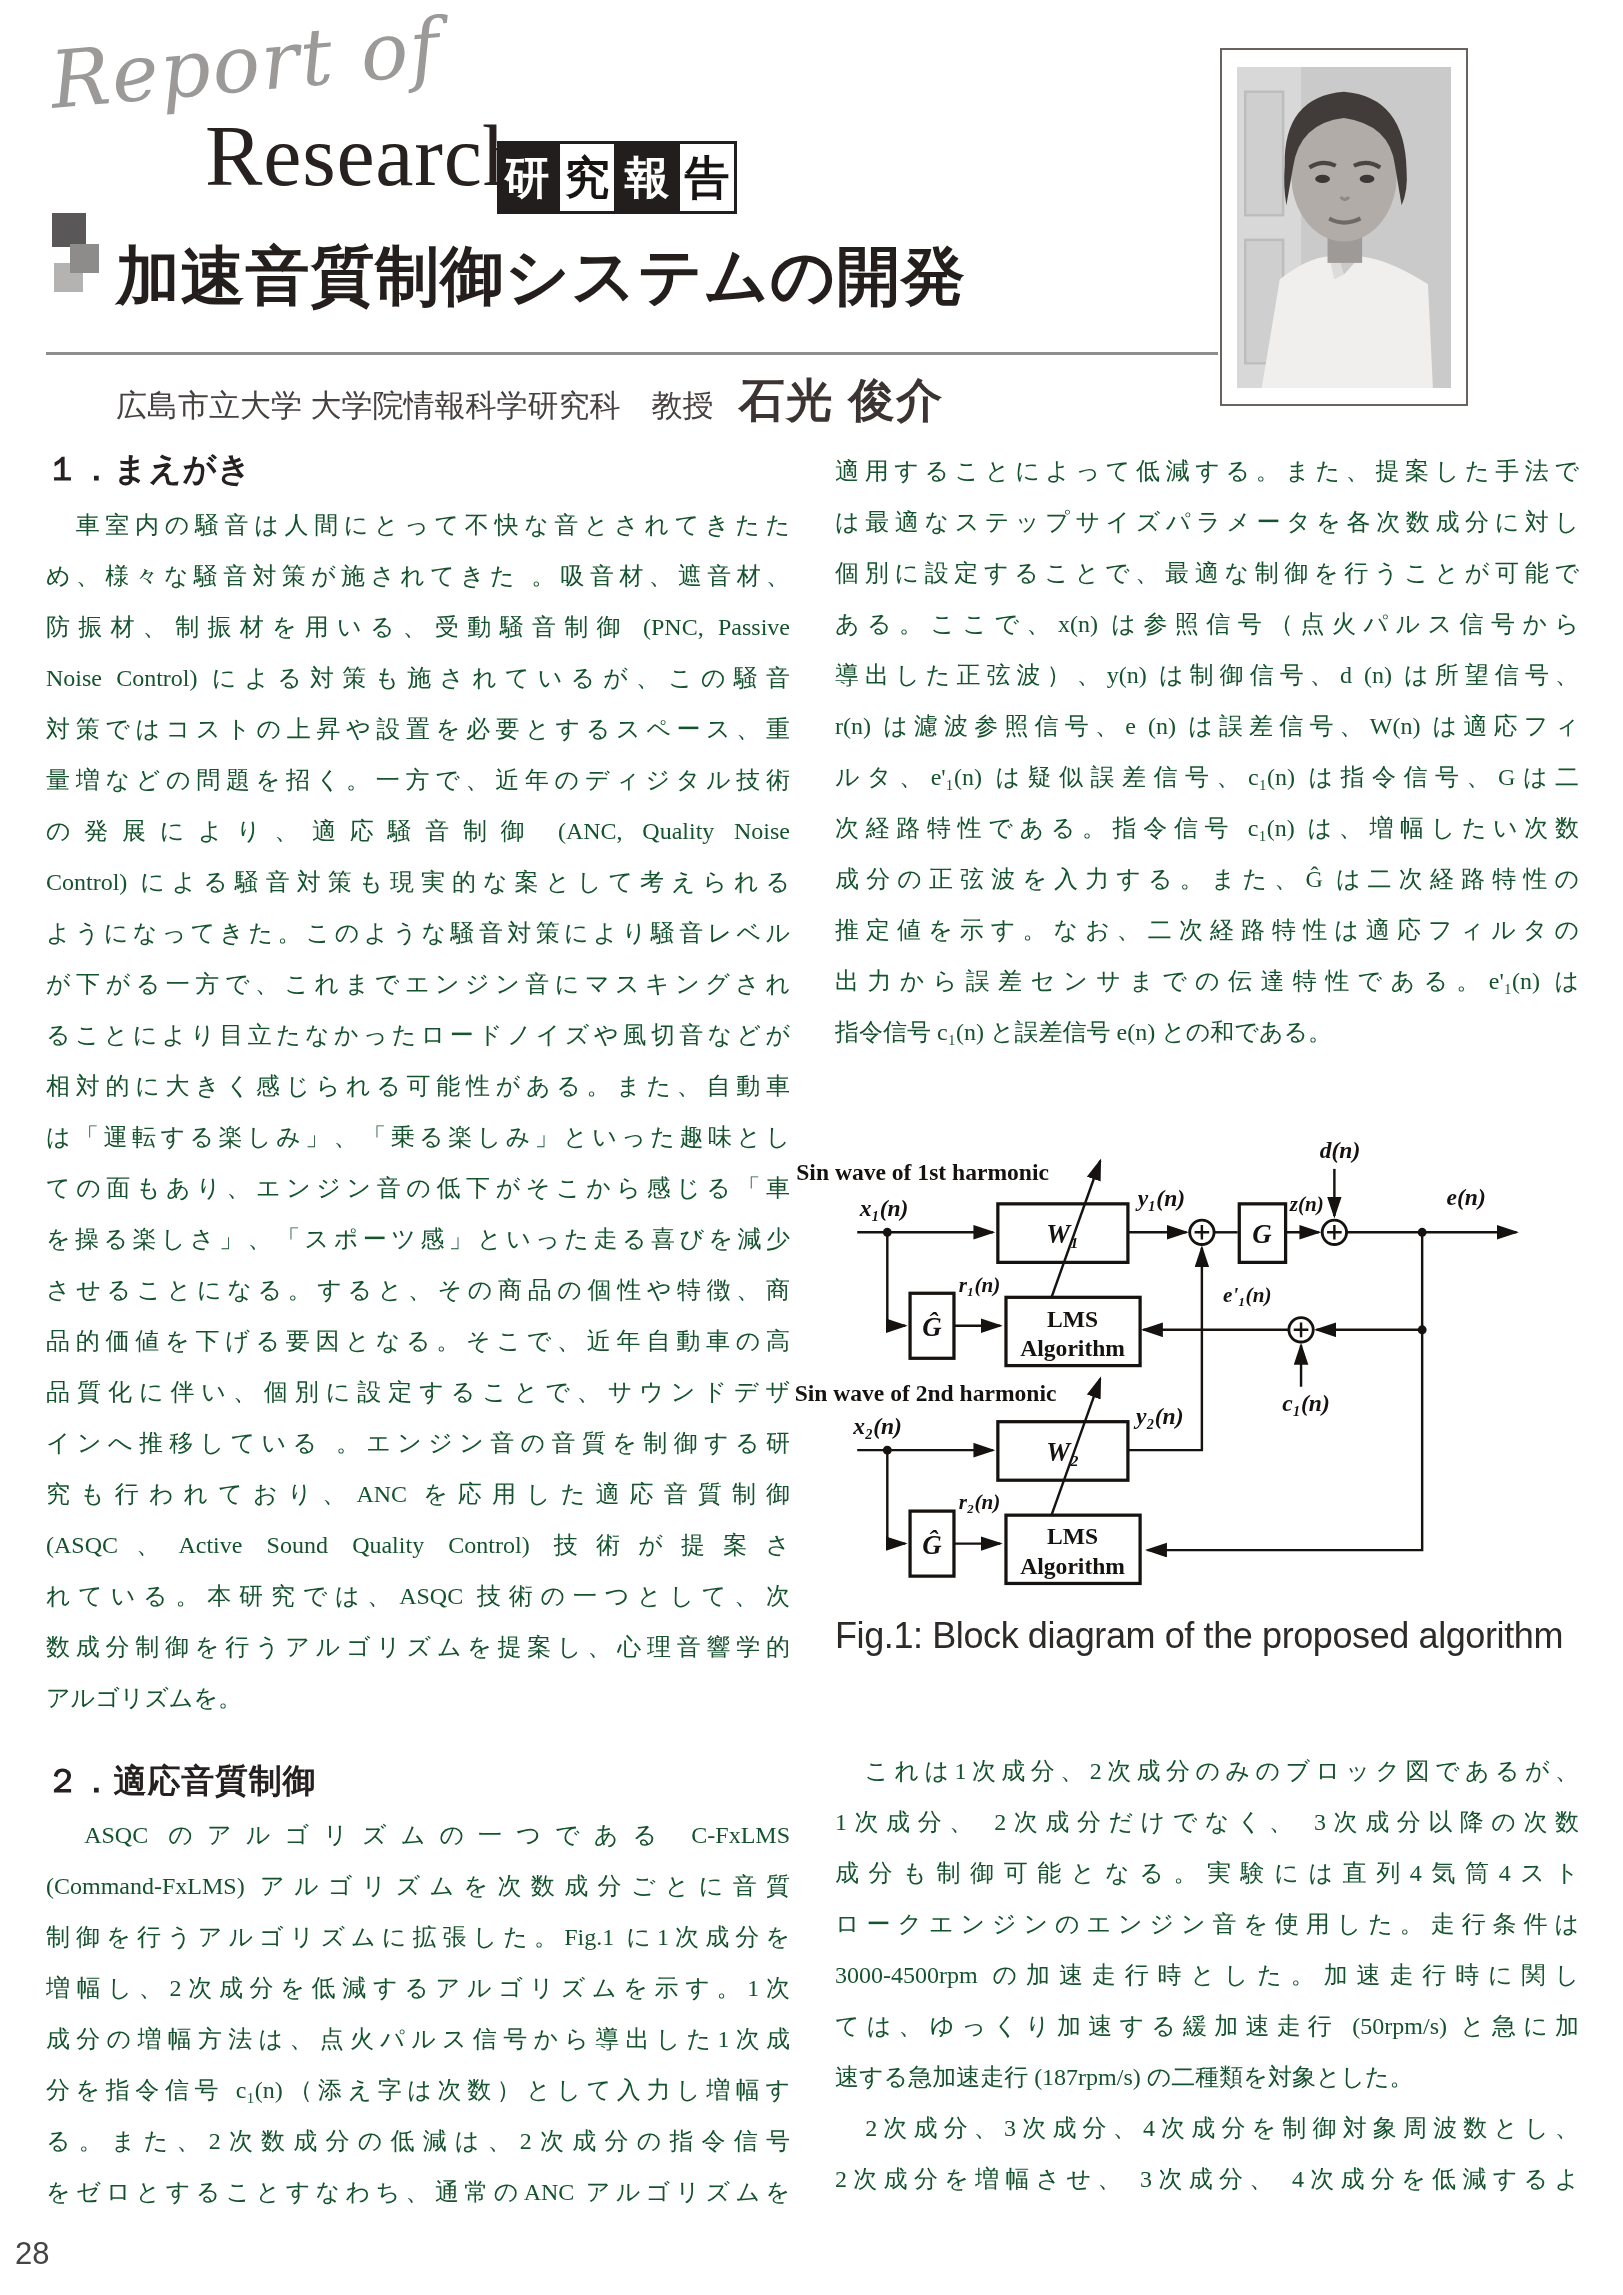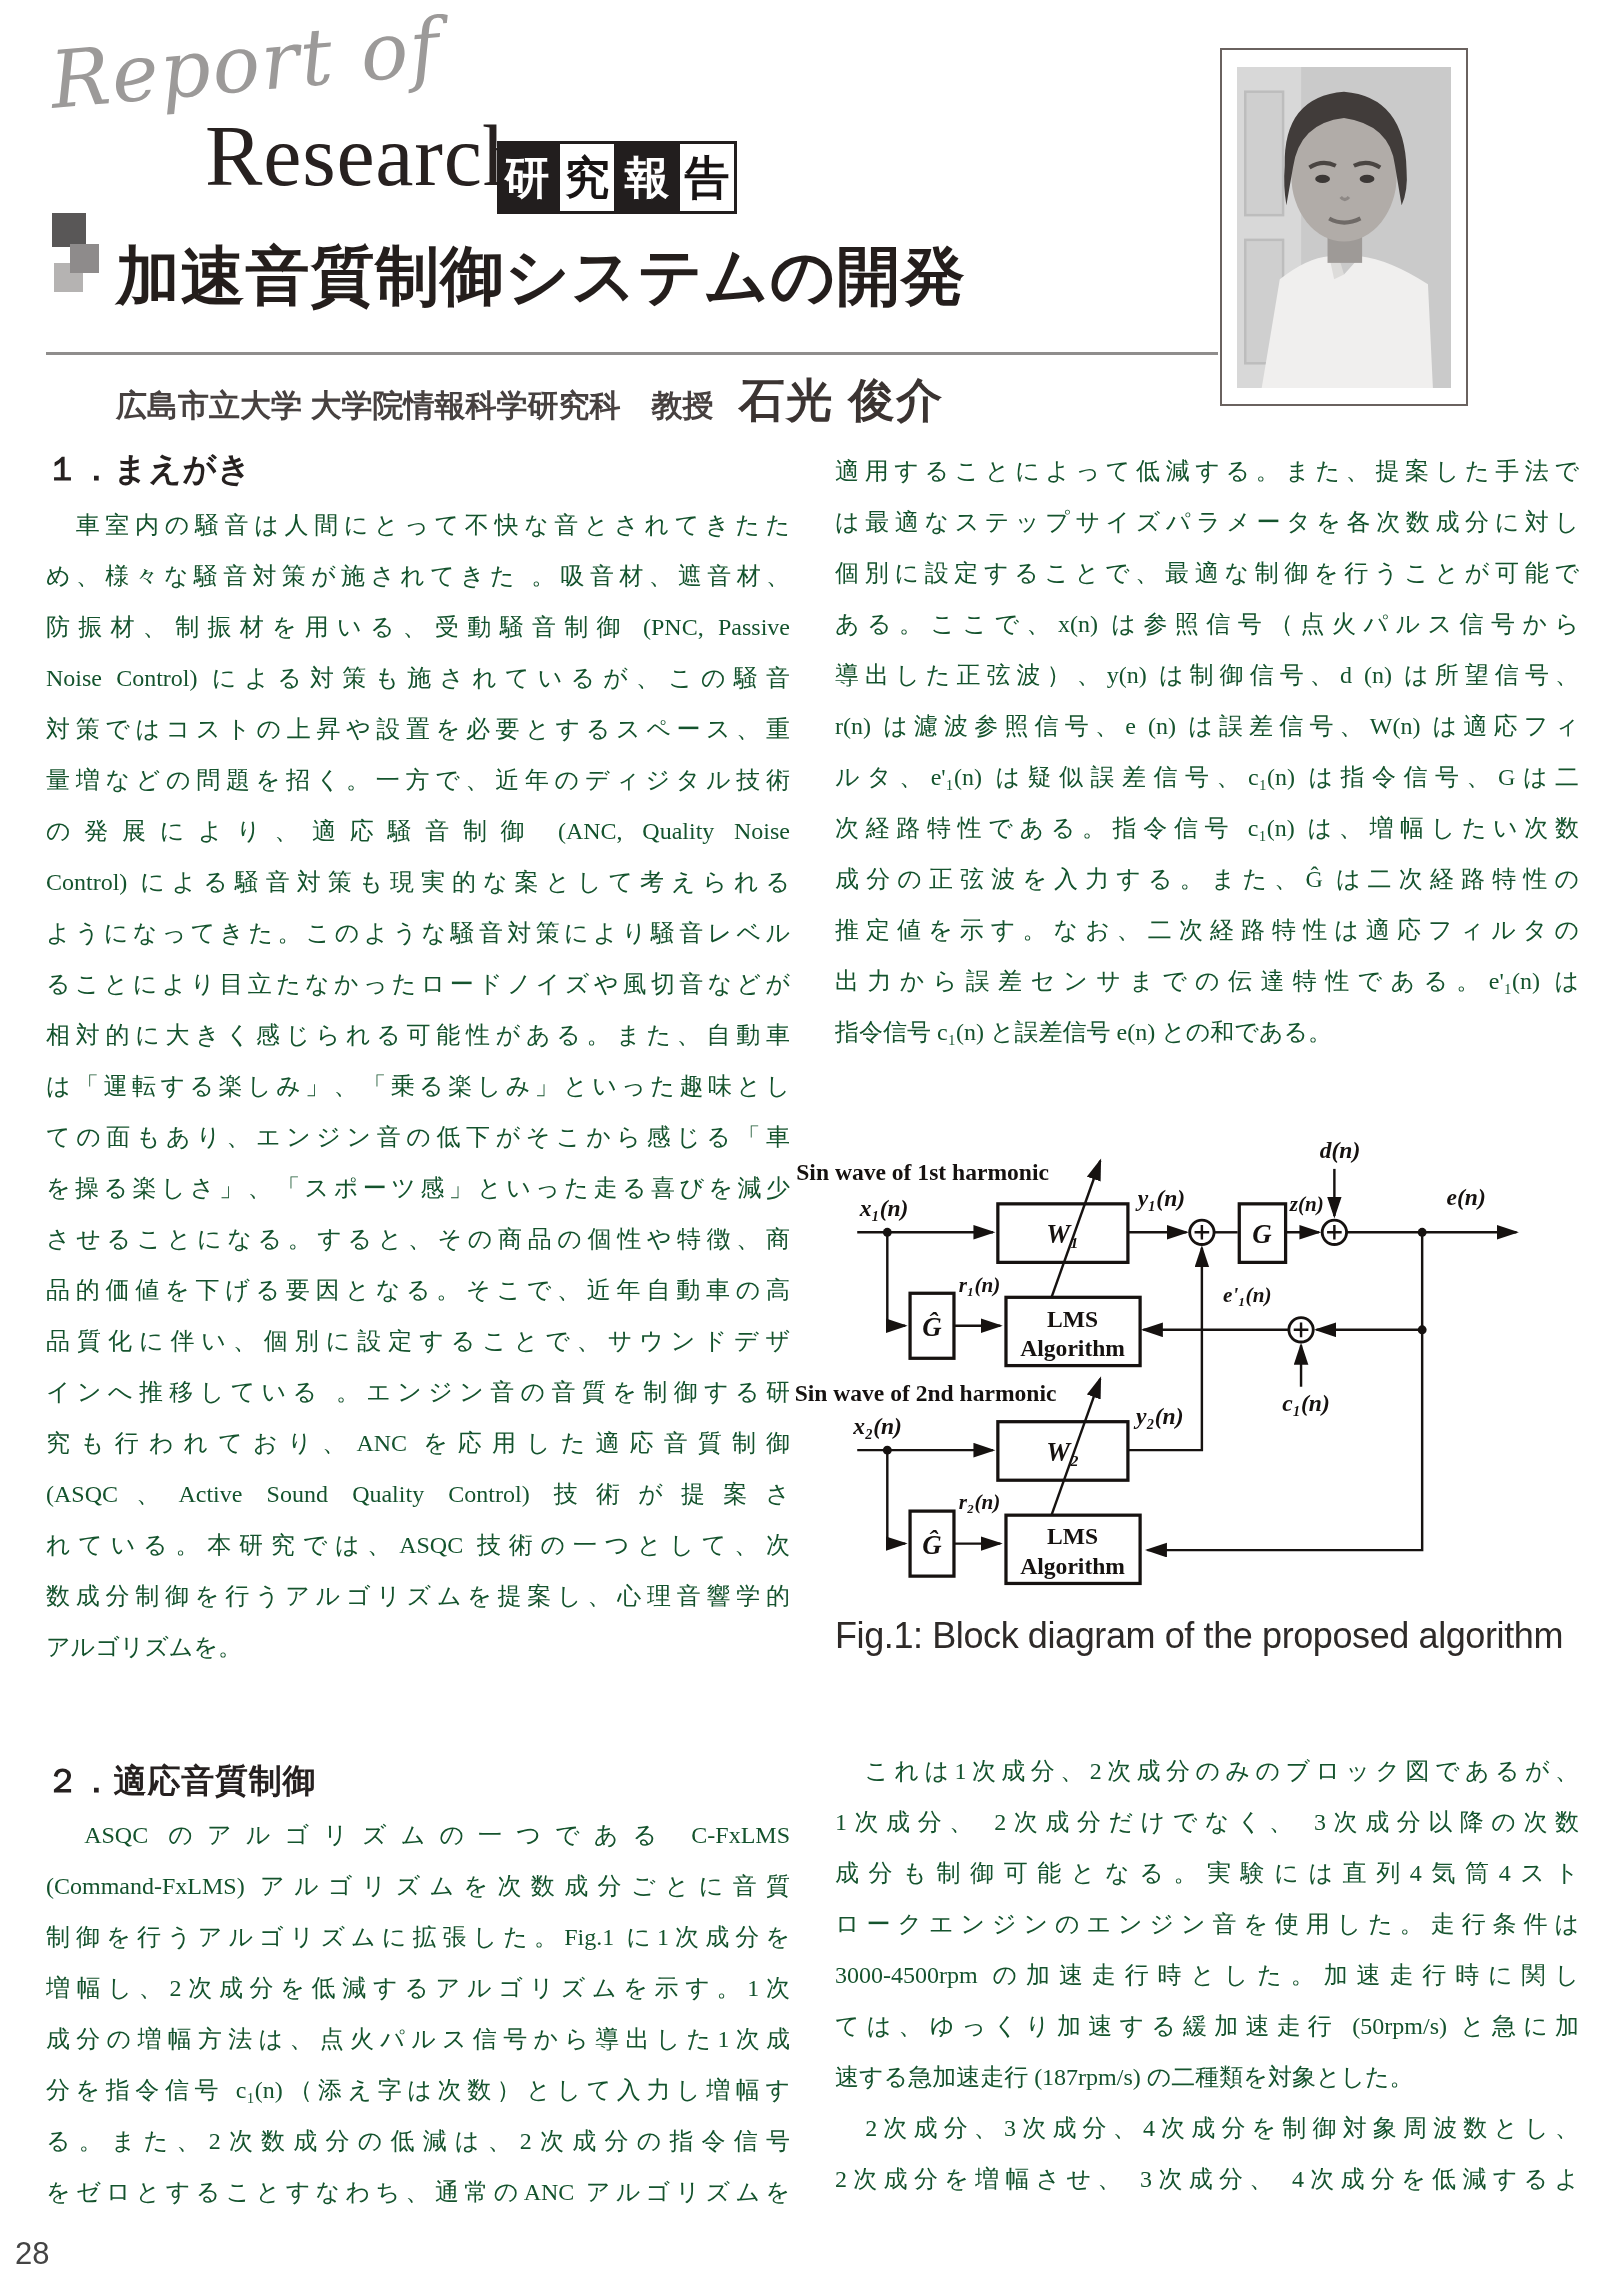--- a/index.html
+++ b/index.html
@@ -39,21 +39,21 @@
   .sq-mid{left:70px;top:244px;width:29px;height:29px;background:#8e8b8b;}
   .doc-title{
     position:absolute;left:116px;top:233px;font-size:64px;font-weight:800;
     font-family:"Liberation Sans","DejaVu Sans",sans-serif;color:#241e1c;letter-spacing:0.8px;
   }
   .rule{position:absolute;left:46px;top:352px;width:1172px;height:2.5px;background:#8f8d8c;}
   .author-line{
     position:absolute;left:116px;top:370px;display:flex;align-items:baseline;gap:25px;
     font-family:"Liberation Sans","DejaVu Sans",sans-serif;
   }
-  .affiliation{font-size:31px;color:#474140;font-weight:700;}
+  .affiliation{font-size:31px;color:#474140;font-weight:400;}
   .author-name{font-size:46px;color:#3b3432;font-weight:600;letter-spacing:1.7px;}
   
   .col{position:absolute;width:744px;}
   .col-left{left:46px;}
   .col-right{left:835px;}
   .sec-heading{
     position:absolute;font-size:33px;font-weight:700;
     font-family:"Liberation Sans","DejaVu Sans",sans-serif;color:#262120;letter-spacing:0.8px;
   }
   .tline{
@@ -125,20 +125,21 @@
 <div class="col col-left" style="top:500px">
     <div class="tline">　車室内の騒音は人間にとって不快な音とされてきたた</div>
     <div class="tline">め、様々な騒音対策が施されてきた 。吸音材、遮音材、</div>
     <div class="tline">防振材、制振材を用いる、受動騒音制御 (PNC, Passive</div>
     <div class="tline">Noise Control) による対策も施されているが、この騒音</div>
     <div class="tline">対策ではコストの上昇や設置を必要とするスペース、重</div>
     <div class="tline">量増などの問題を招く。一方で、近年のディジタル技術</div>
     <div class="tline">の発展により、適応騒音制御 (ANC, Quality Noise</div>
     <div class="tline">Control) による騒音対策も現実的な案として考えられる</div>
     <div class="tline">ようになってきた。このような騒音対策により騒音レベル</div>
+    <div class="tline">が下がる一方で、これまでエンジン音にマスキングされ</div>
     <div class="tline">ることにより目立たなかったロードノイズや風切音などが</div>
     <div class="tline">相対的に大きく感じられる可能性がある。また、自動車</div>
     <div class="tline">は「運転する楽しみ」、「乗る楽しみ」といった趣味とし</div>
     <div class="tline">ての面もあり、エンジン音の低下がそこから感じる「車</div>
     <div class="tline">を操る楽しさ」、「スポーツ感」といった走る喜びを減少</div>
     <div class="tline">させることになる。すると、その商品の個性や特徴、商</div>
     <div class="tline">品的価値を下げる要因となる。そこで、近年自動車の高</div>
     <div class="tline">品質化に伴い、個別に設定することで、サウンドデザ</div>
     <div class="tline">インへ推移している 。エンジン音の音質を制御する研</div>
     <div class="tline">究も行われており、ANC を応用した適応音質制御</div>

